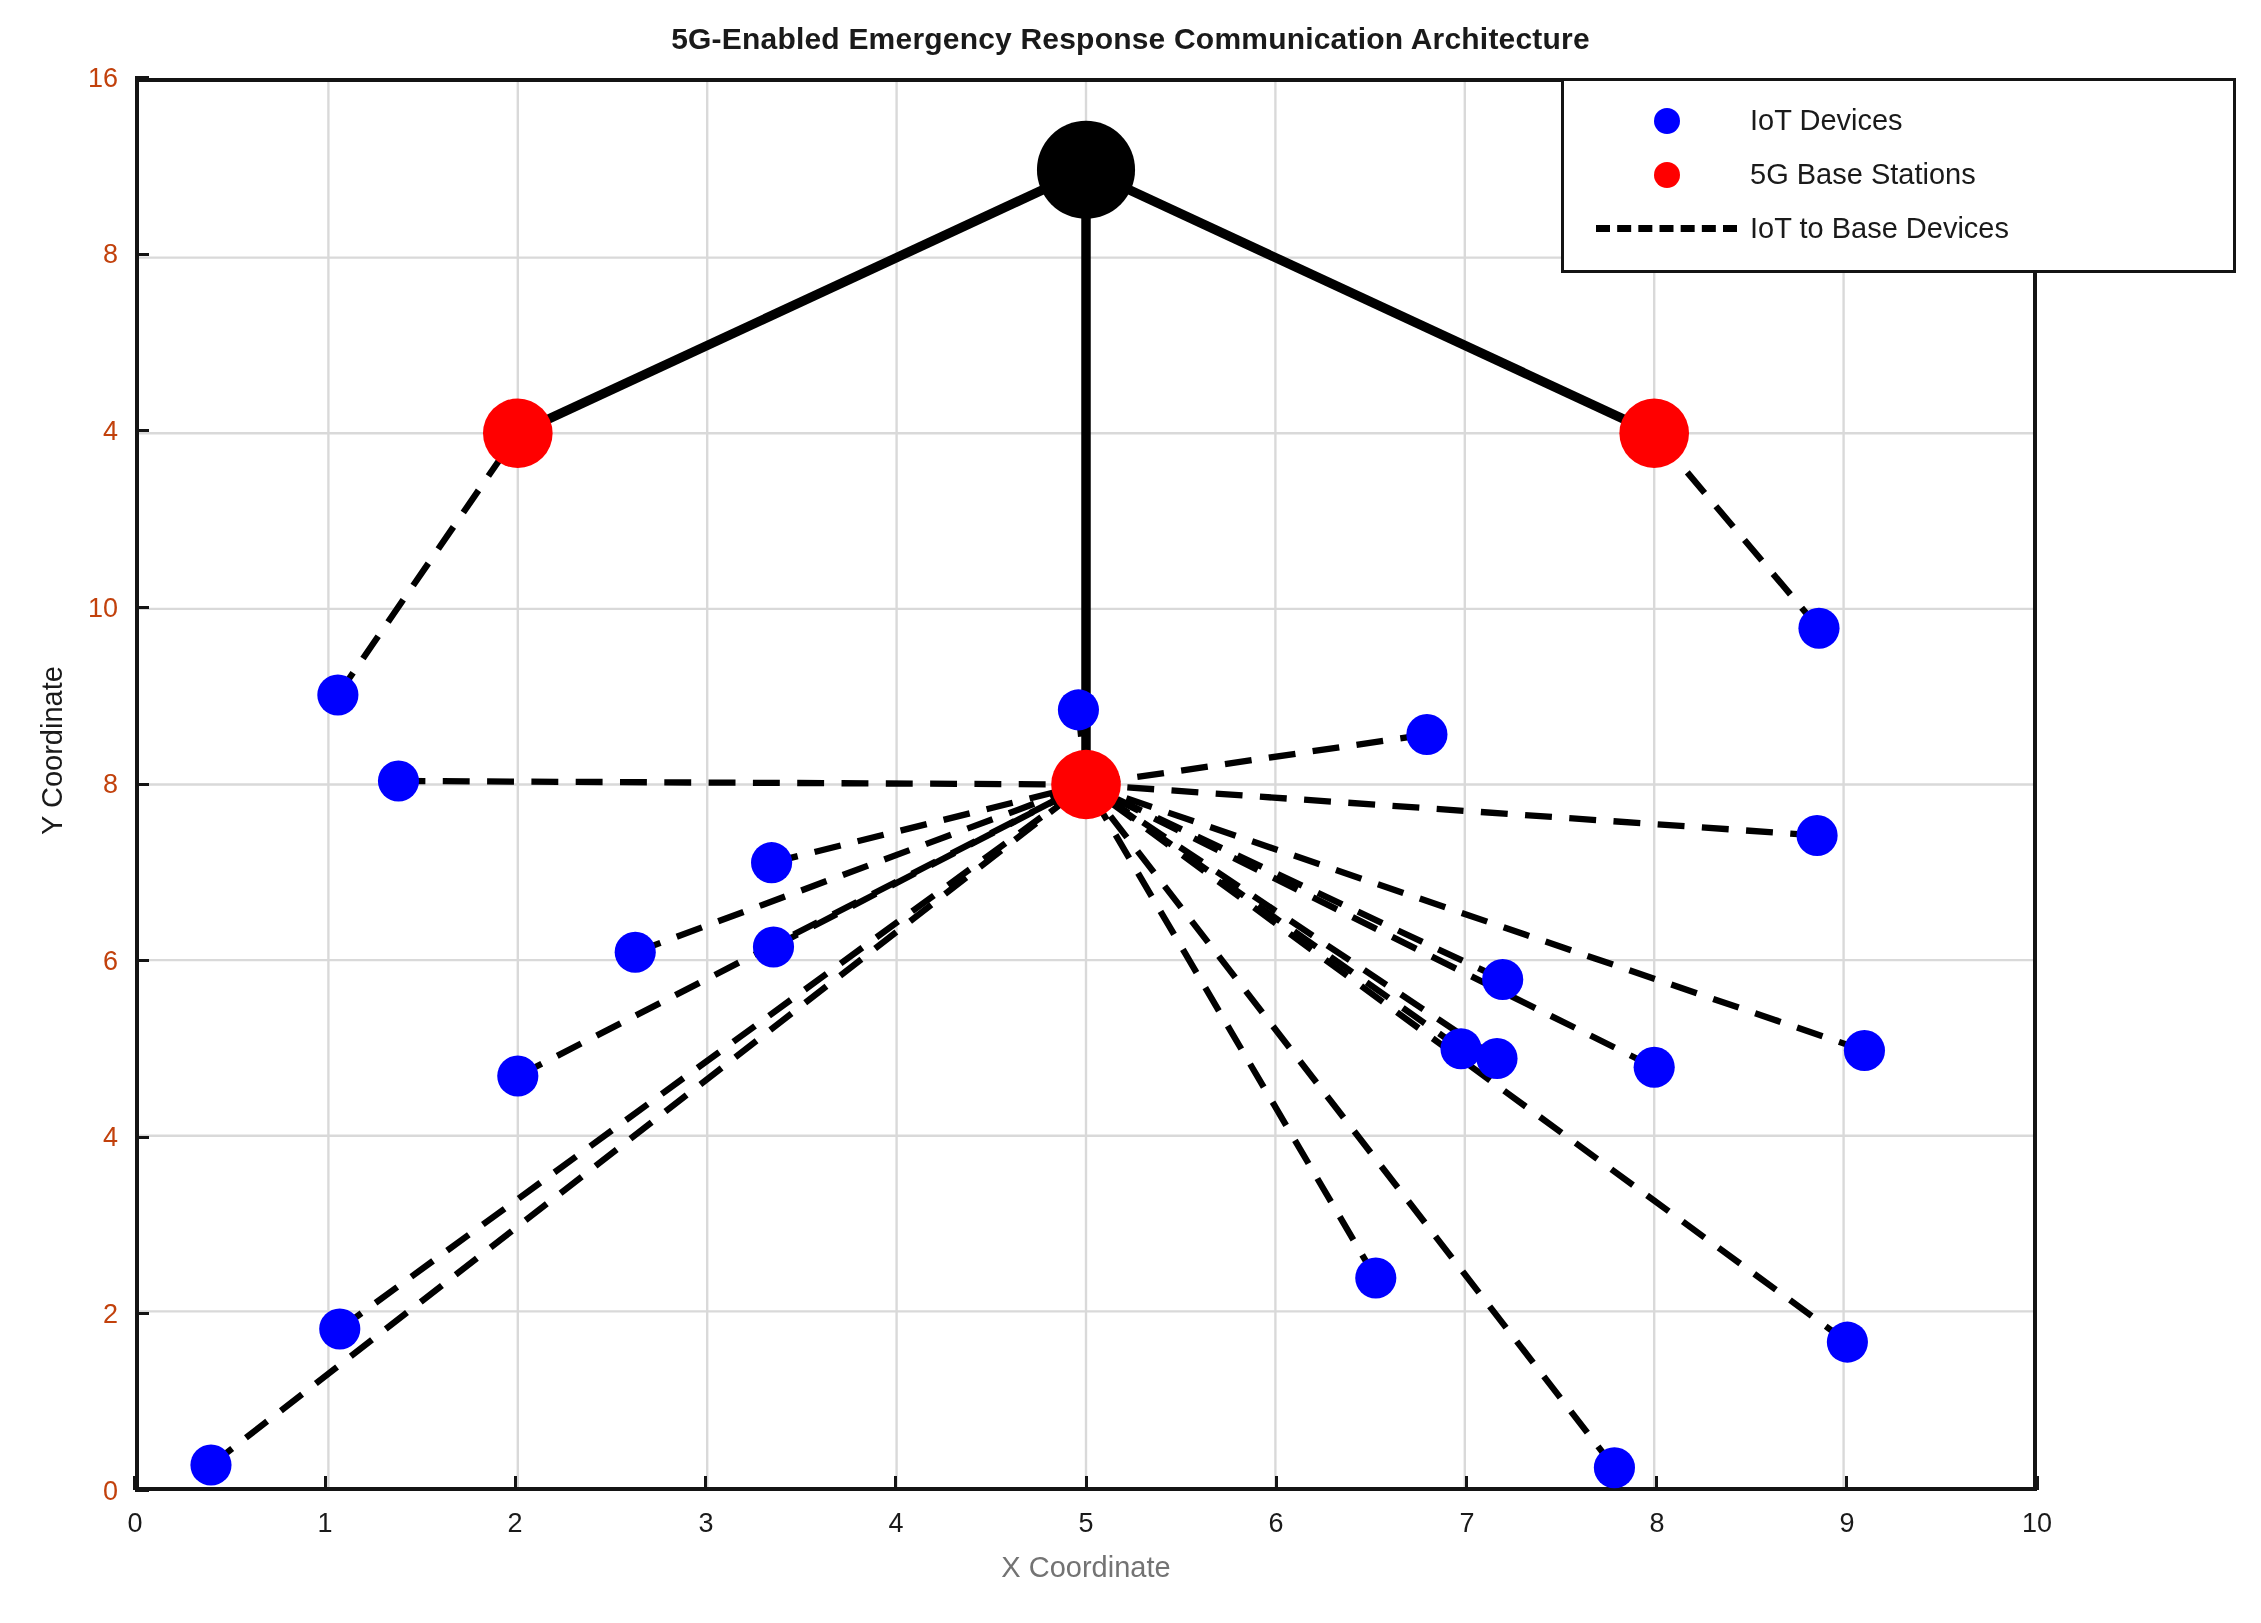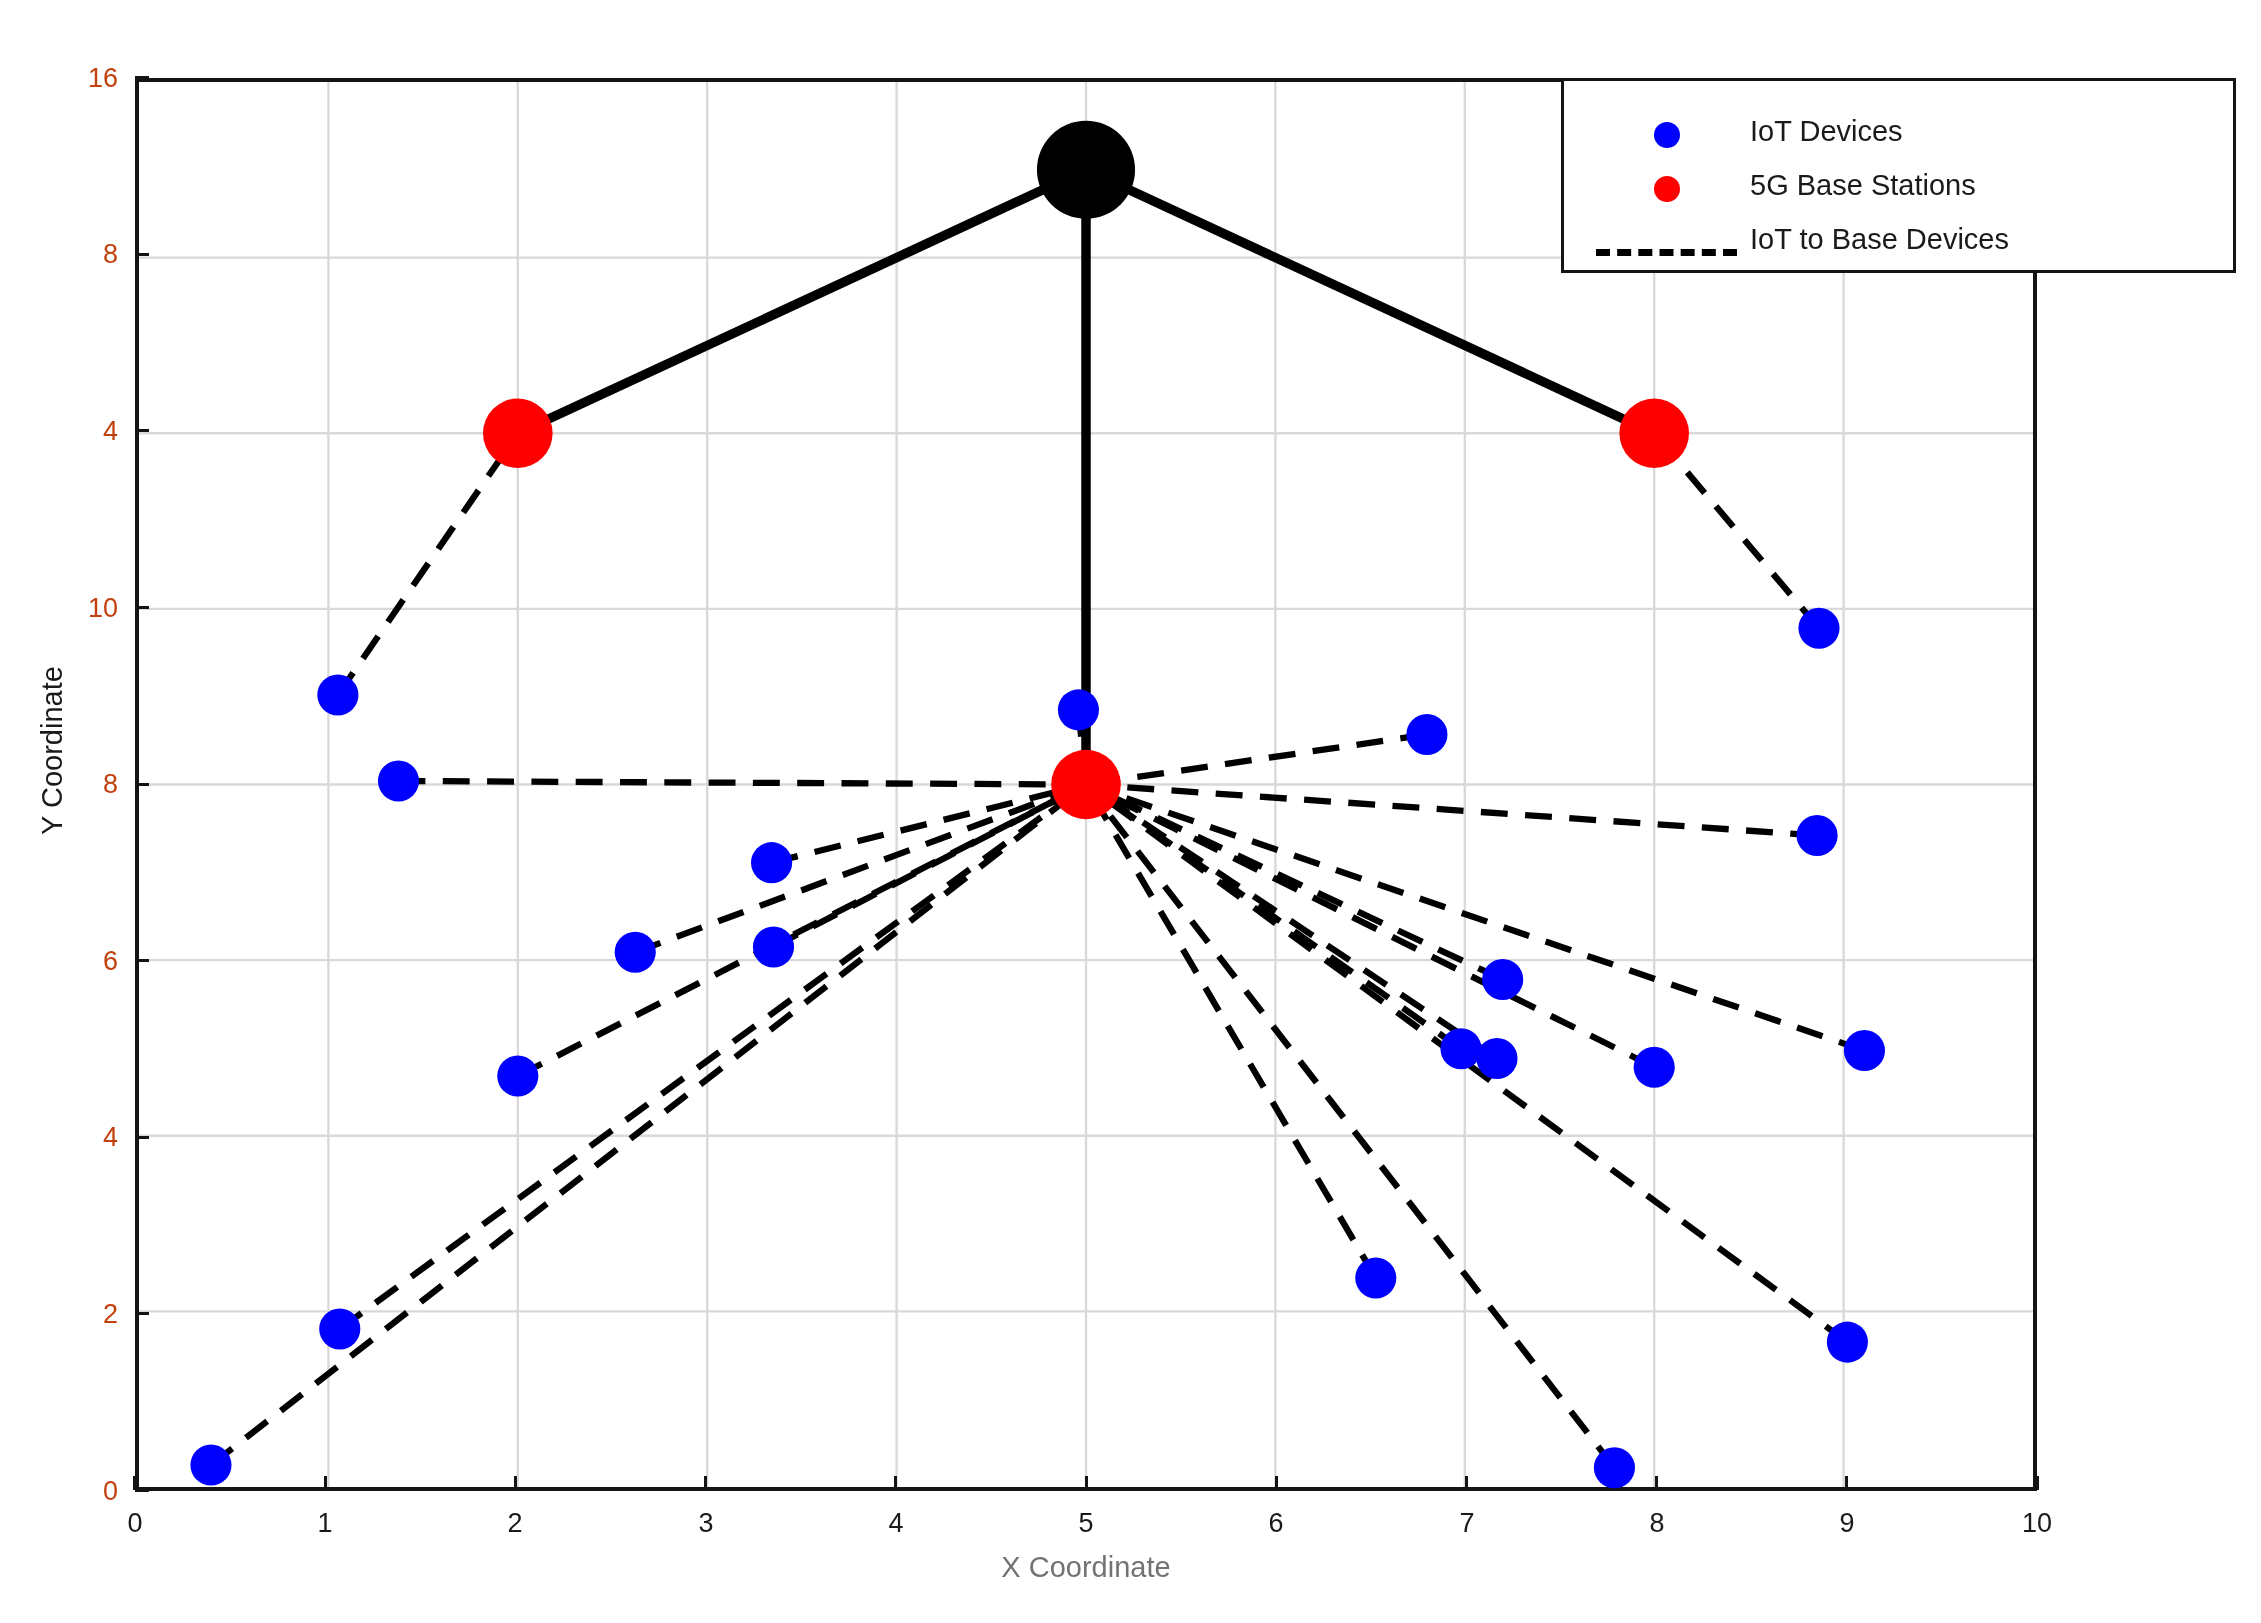--- a/index.html
+++ b/index.html
@@ -117,21 +117,21 @@
     left: 1561px;
     top: 78px;
     width: 675px;
     background: #ffffff;
     border: 3.2px solid #141414;
     box-sizing: border-box;
     padding: 12.7px 19px 14.3px 19px;
   }
   .legend-row {
     display: flex;
-    align-items: flex-end;
+    align-items: center;
     height: 54px;
   }
   .legend-glyph {
     width: 167px;
     flex: 0 0 167px;
     display: flex;
     align-items: center;
     justify-content: center;
   }
   .legend-dot {
@@ -153,20 +153,21 @@
     font-size: 29px;
     color: #1a1a1a;
     white-space: nowrap;
   }
 </style>
 </head>
 <body>
 
 <div id="page">
 
+  <div id="chart-title">5G-Enabled Emergency Response Communication Architecture</div>
 
   <div id="plot-area">
     <svg id="grid-svg" viewBox="0 0 2394 1778" preserveAspectRatio="none">
         <line x1="239.4" y1="0" x2="239.4" y2="1778" class="gridline"></line>
         <line x1="478.8" y1="0" x2="478.8" y2="1778" class="gridline"></line>
         <line x1="718.1999999999999" y1="0" x2="718.1999999999999" y2="1778" class="gridline"></line>
         <line x1="957.6" y1="0" x2="957.6" y2="1778" class="gridline"></line>
         <line x1="1197" y1="0" x2="1197" y2="1778" class="gridline"></line>
         <line x1="1436.3999999999999" y1="0" x2="1436.3999999999999" y2="1778" class="gridline"></line>
         <line x1="1675.8" y1="0" x2="1675.8" y2="1778" class="gridline"></line>

